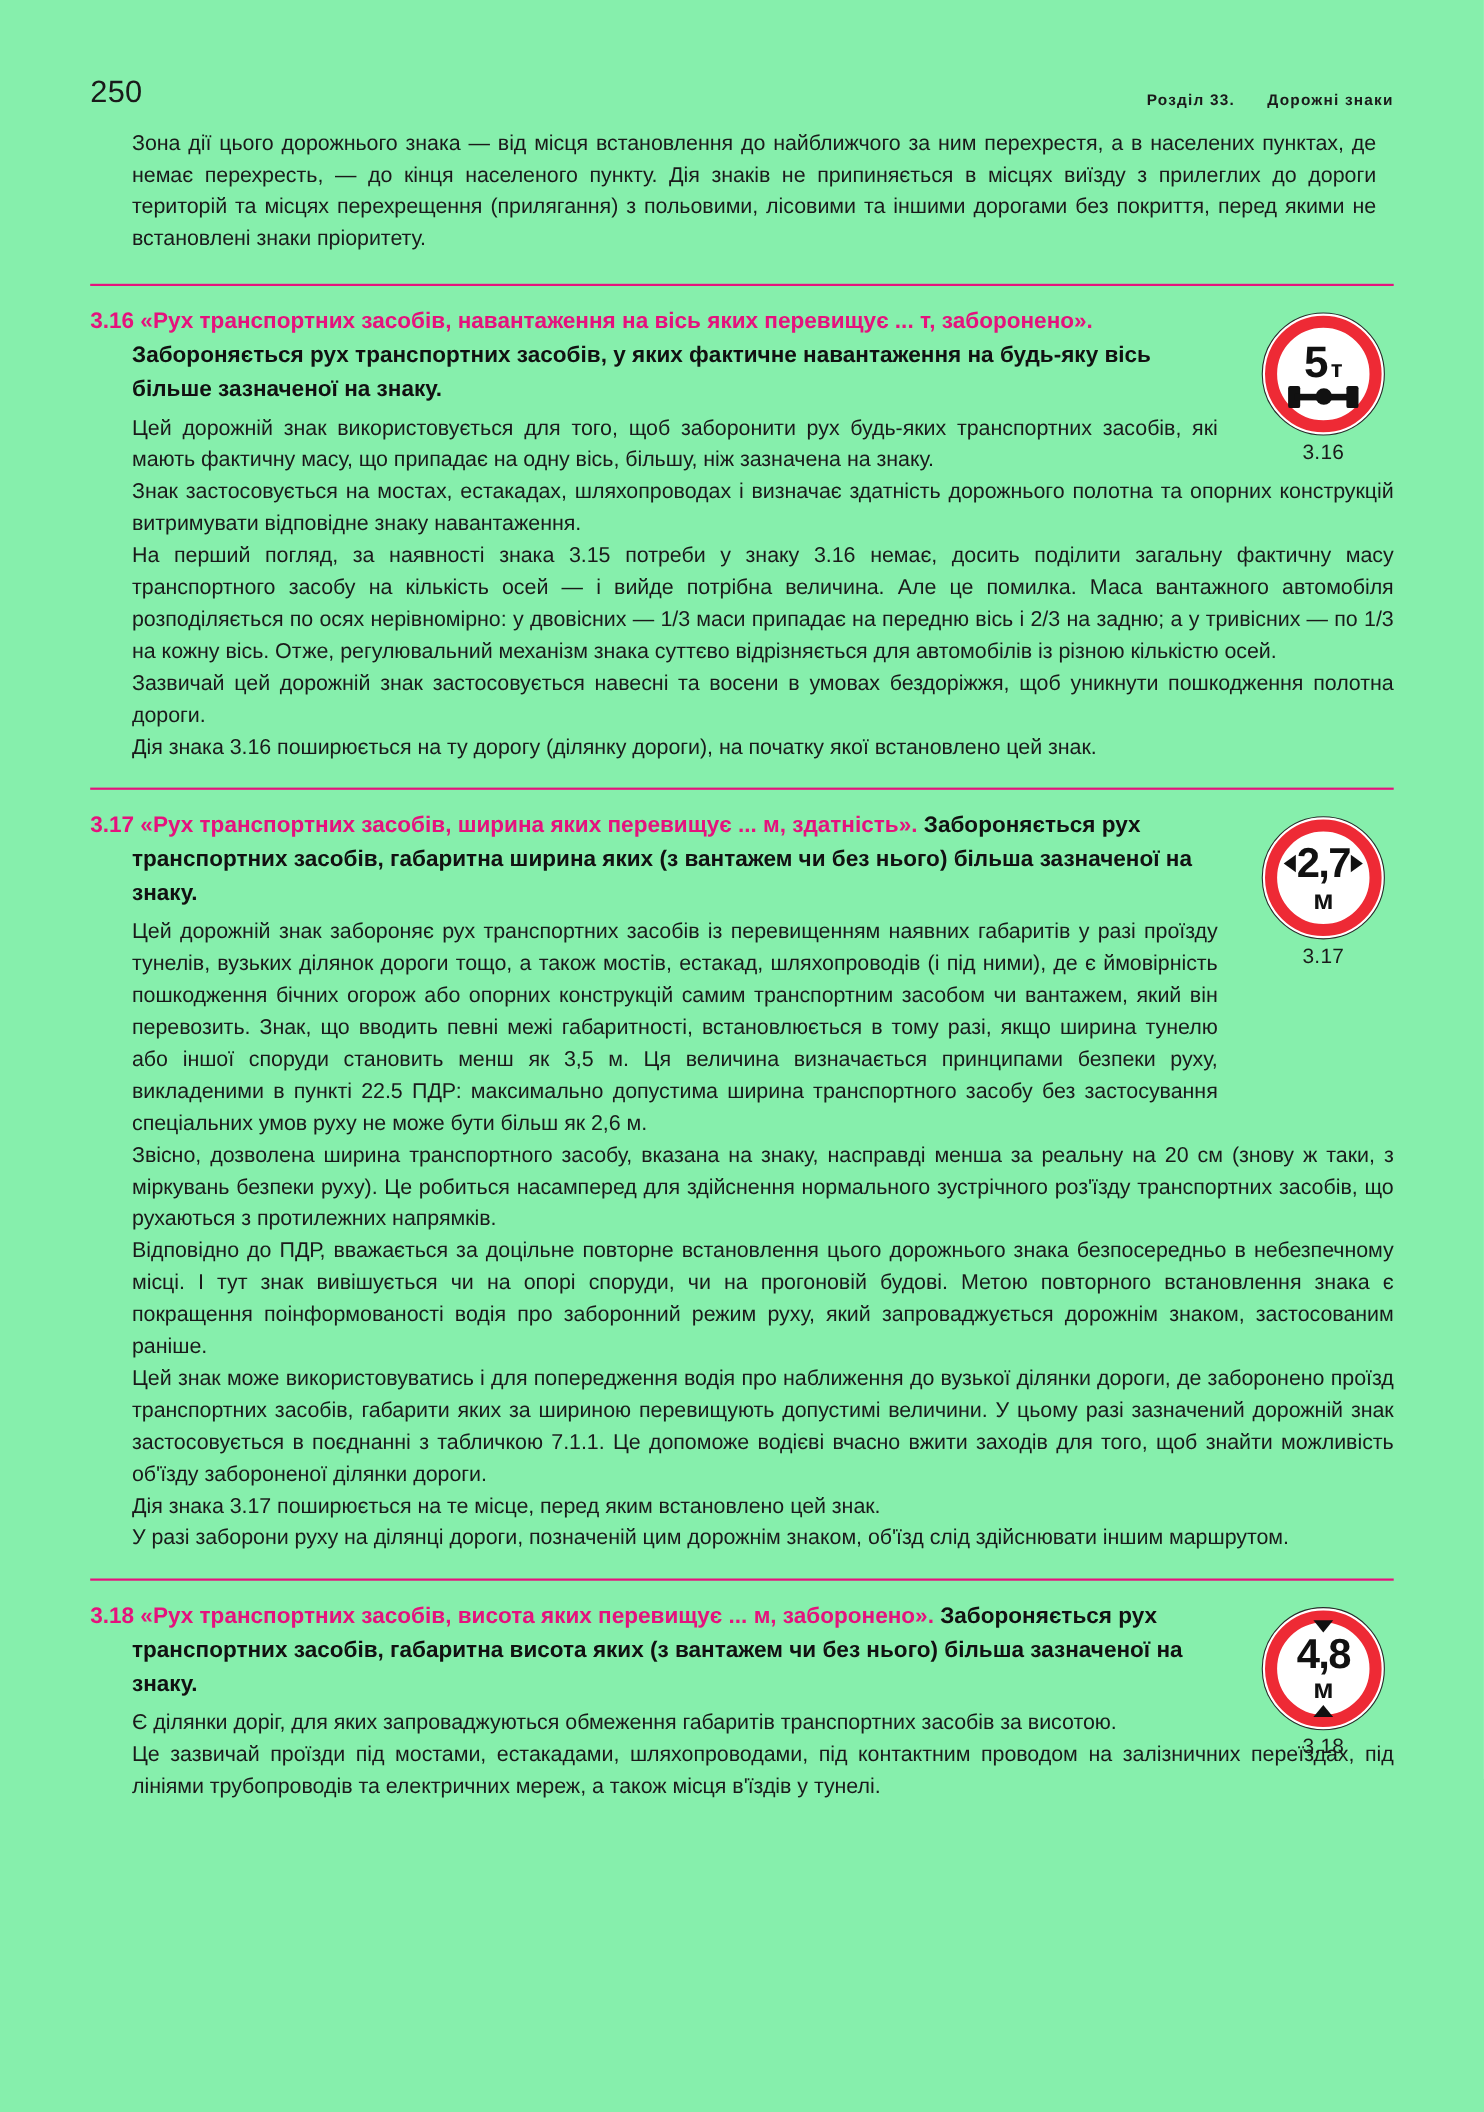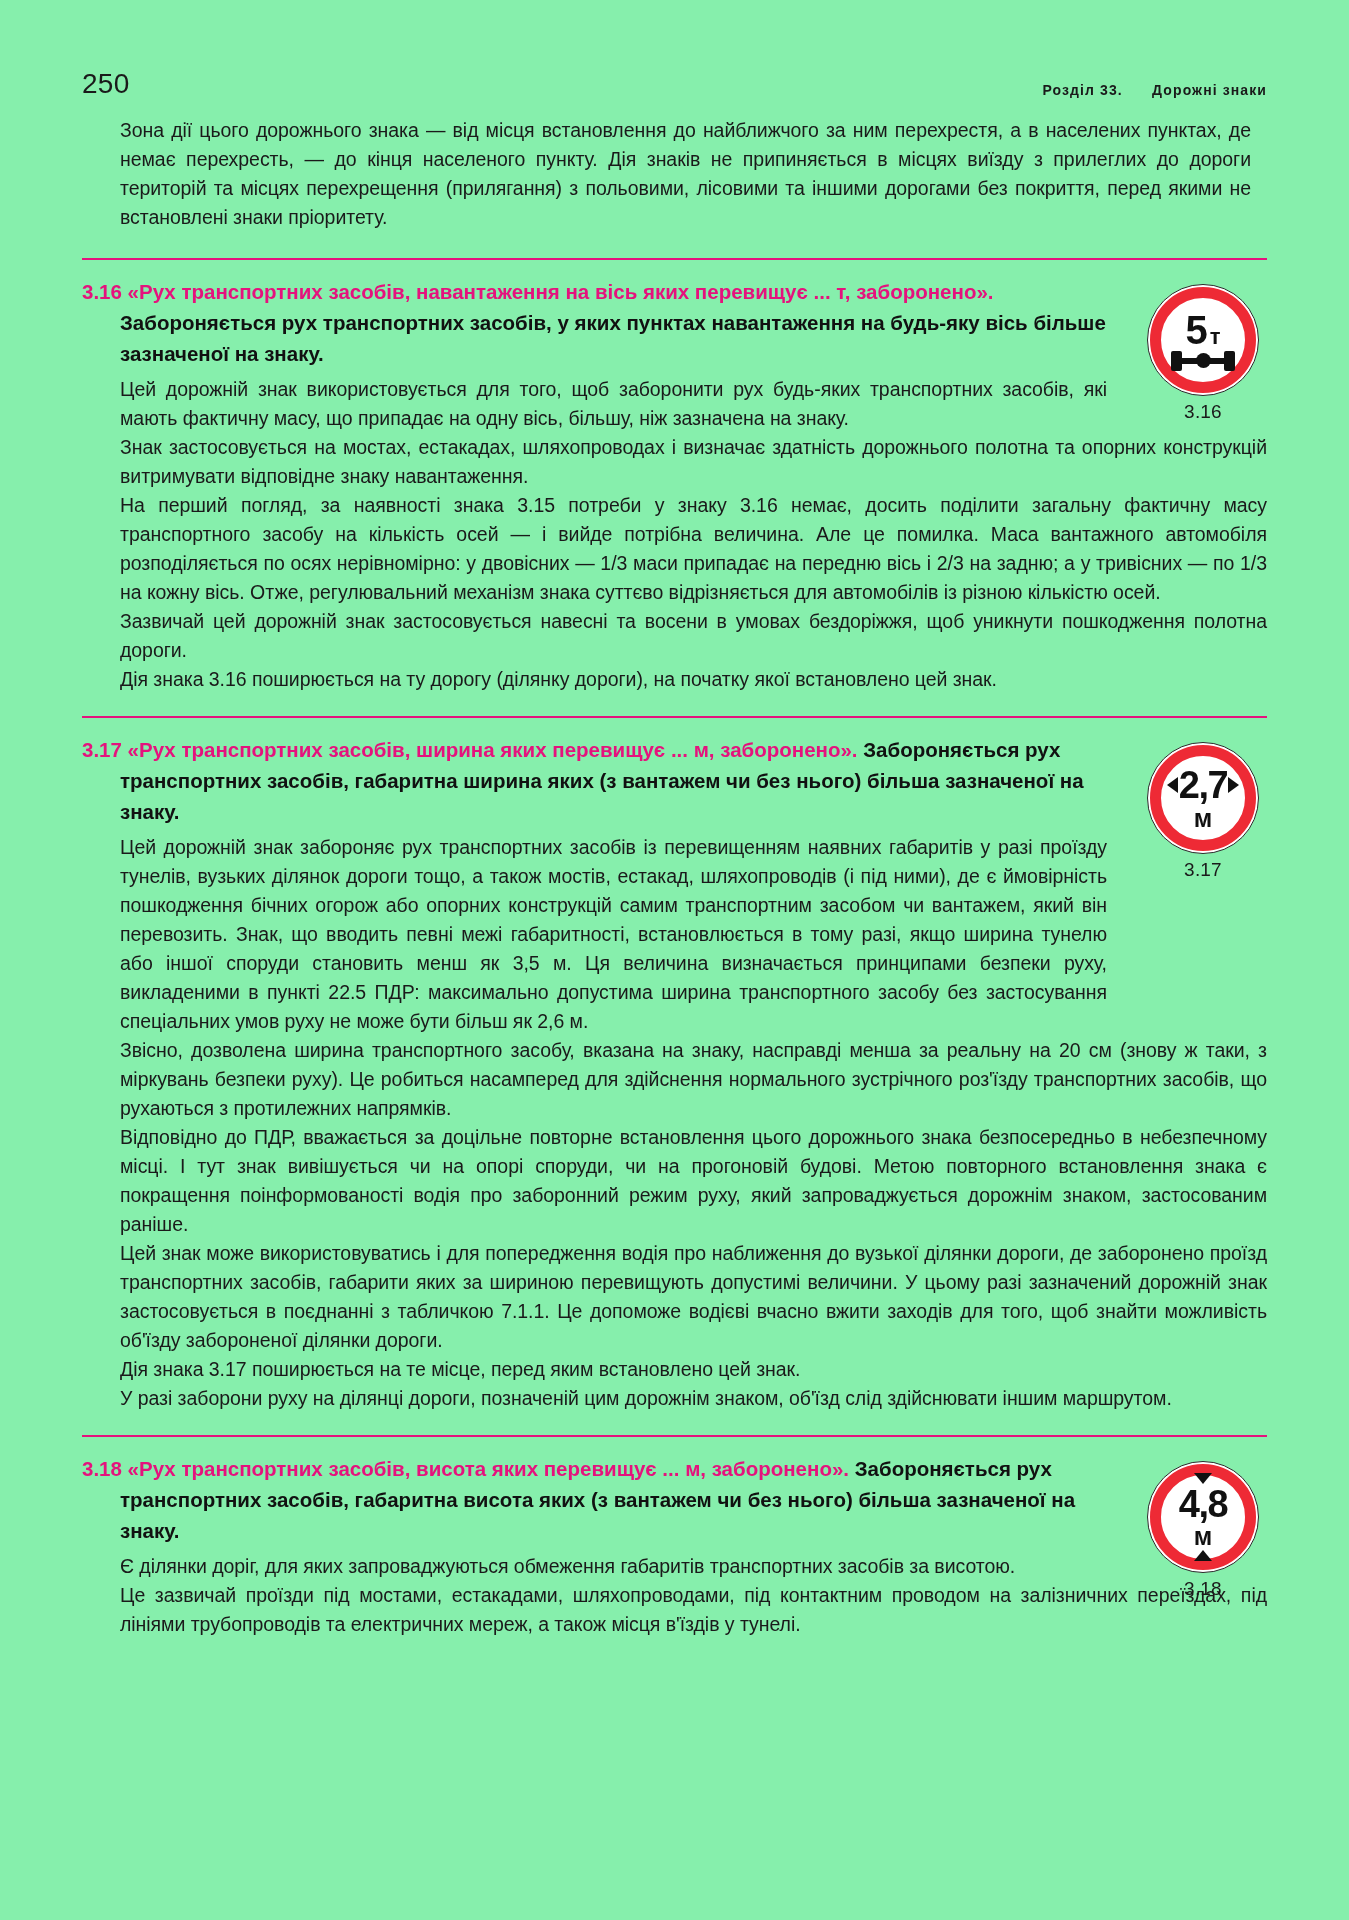--- a/index.html
+++ b/index.html
@@ -308,21 +308,21 @@
                 <div class="axle-hub"></div>
                 <div class="axle-wheel right"></div>
               </div>
             </div>
           </div>
           <div class="sign-caption">3.16</div>
         </div>
 
         <div class="sec-text indent-right">
           <p class="sec-head">
-            <span class="code">3.16</span><span class="code">&nbsp;</span><span class="quoted">«Рух транспортних засобів, навантаження на вісь яких перевищує ... т, заборонено».</span><span class="rest"> Забороняється рух транспортних засобів, у яких пунктах навантаження на будь-яку вісь більше зазначеної на знаку.</span>
+            <span class="code">3.16</span><span class="code">&nbsp;</span><span class="quoted">«Рух транспортних засобів, навантаження на вісь яких перевищує ... т, заборонено».</span><span class="rest"> Забороняється рух транспортних засобів, у яких фактичне навантаження на будь-яку вісь більше зазначеної на знаку.</span>
           </p>
           <p class="para">Цей дорожній знак використовується для того, щоб заборонити рух будь-яких транспортних засобів, які мають фактичну масу, що припадає на одну вісь, більшу, ніж зазначена на знаку.</p>
         </div>
 
         <p class="para">Знак застосовується на мостах, естакадах, шляхопроводах і визначає здатність дорожнього полотна та опорних конструкцій витримувати відповідне знаку навантаження.</p>
         <p class="para">На перший погляд, за наявності знака 3.15 потреби у знаку 3.16 немає, досить поділити загальну фактичну масу транспортного засобу на кількість осей — і вийде потрібна величина. Але це помилка. Маса вантажного автомобіля розподіляється по осях нерівномірно: у двовісних — 1/3 маси припадає на передню вісь і 2/3 на задню; а у тривісних — по 1/3 на кожну вісь. Отже, регулювальний механізм знака суттєво відрізняється для автомобілів із різною кількістю осей.</p>
         <p class="para">Зазвичай цей дорожній знак застосовується навесні та восени в умовах бездоріжжя, щоб уникнути пошкодження полотна дороги.</p>
         <p class="para gap-after">Дія знака 3.16 поширюється на ту дорогу (ділянку дороги), на початку якої встановлено цей знак.</p>
       </div>
     </div>
@@ -341,21 +341,21 @@
                 <span class="arrow-r"></span>
               </div>
               <div class="s317-unit">м</div>
             </div>
           </div>
           <div class="sign-caption">3.17</div>
         </div>
 
         <div class="sec-text indent-right">
           <p class="sec-head">
-            <span class="code">3.17</span><span class="code">&nbsp;</span><span class="quoted">«Рух транспортних засобів, ширина яких перевищує ... м, заборонено».</span><span class="rest"> Забороняється рух транспортних засобів, габаритна ширина яких (з вантажем чи без нього) більша зазначеної на знаку.</span>
+            <span class="code">3.17</span><span class="code">&nbsp;</span><span class="quoted">«Рух транспортних засобів, ширина яких перевищує ... м, здатність».</span><span class="rest"> Забороняється рух транспортних засобів, габаритна ширина яких (з вантажем чи без нього) більша зазначеної на знаку.</span>
           </p>
           <p class="para">Цей дорожній знак забороняє рух транспортних засобів із перевищенням наявних габаритів у разі проїзду тунелів, вузьких ділянок дороги тощо, а також мостів, естакад, шляхопроводів (і під ними), де є ймовірність пошкодження бічних огорож або опорних конструкцій самим транспортним засобом чи вантажем, який він перевозить. Знак, що вводить певні межі габаритності, встановлюється в тому разі, якщо ширина тунелю або іншої споруди становить менш як 3,5 м. Ця величина визначається принципами безпеки руху, викладеними в пункті 22.5 ПДР: максимально допустима ширина транспортного засобу без застосування спеціальних умов руху не може бути більш як 2,6 м.</p>
         </div>
 
         <p class="para">Звісно, дозволена ширина транспортного засобу, вказана на знаку, насправді менша за реальну на 20 см (знову ж таки, з міркувань безпеки руху). Це робиться насамперед для здійснення нормального зустрічного роз'їзду транспортних засобів, що рухаються з протилежних напрямків.</p>
         <p class="para">Відповідно до ПДР, вважається за доцільне повторне встановлення цього дорожнього знака безпосередньо в небезпечному місці. І тут знак вивішується чи на опорі споруди, чи на прогоновій будові. Метою повторного встановлення знака є покращення поінформованості водія про заборонний режим руху, який запроваджується дорожнім знаком, застосованим раніше.</p>
         <p class="para">Цей знак може використовуватись і для попередження водія про наближення до вузької ділянки дороги, де заборонено проїзд транспортних засобів, габарити яких за шириною перевищують допустимі величини. У цьому разі зазначений дорожній знак застосовується в поєднанні з табличкою 7.1.1. Це допоможе водієві вчасно вжити заходів для того, щоб знайти можливість об'їзду забороненої ділянки дороги.</p>
         <p class="para">Дія знака 3.17 поширюється на те місце, перед яким встановлено цей знак.</p>
         <p class="para gap-after">У разі заборони руху на ділянці дороги, позначеній цим дорожнім знаком, об'їзд слід здійснювати іншим маршрутом.</p>
       </div>

